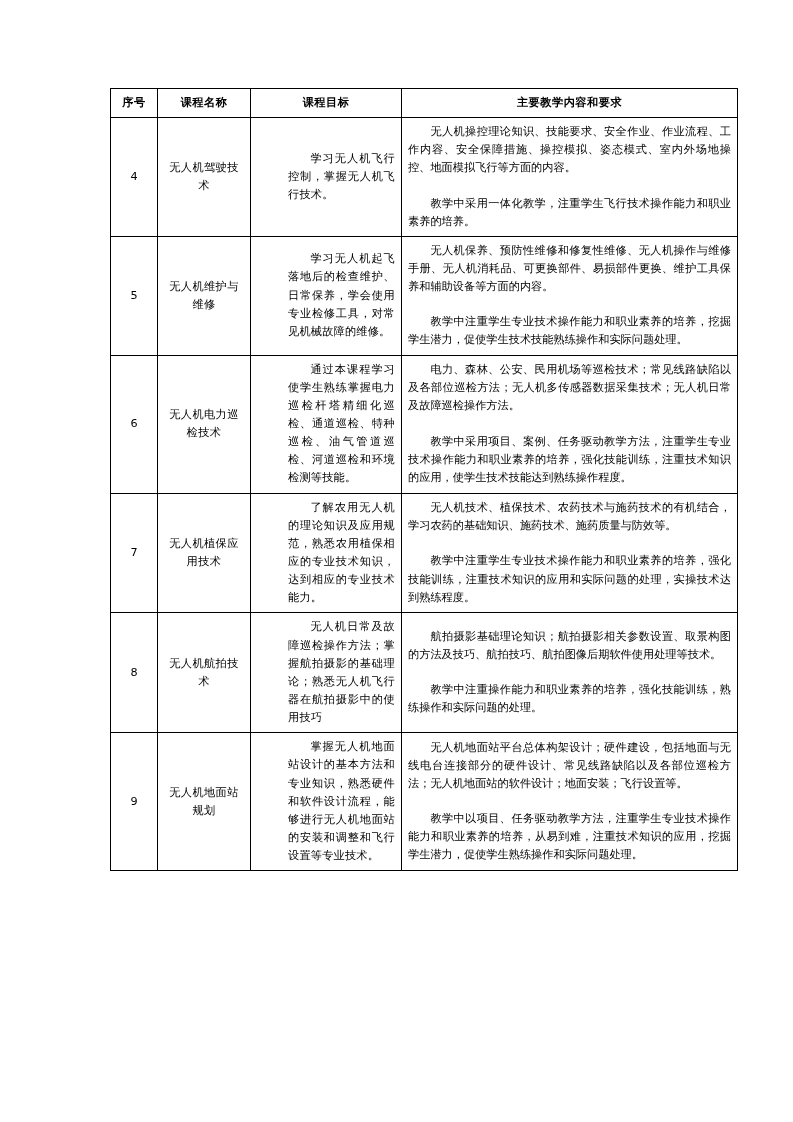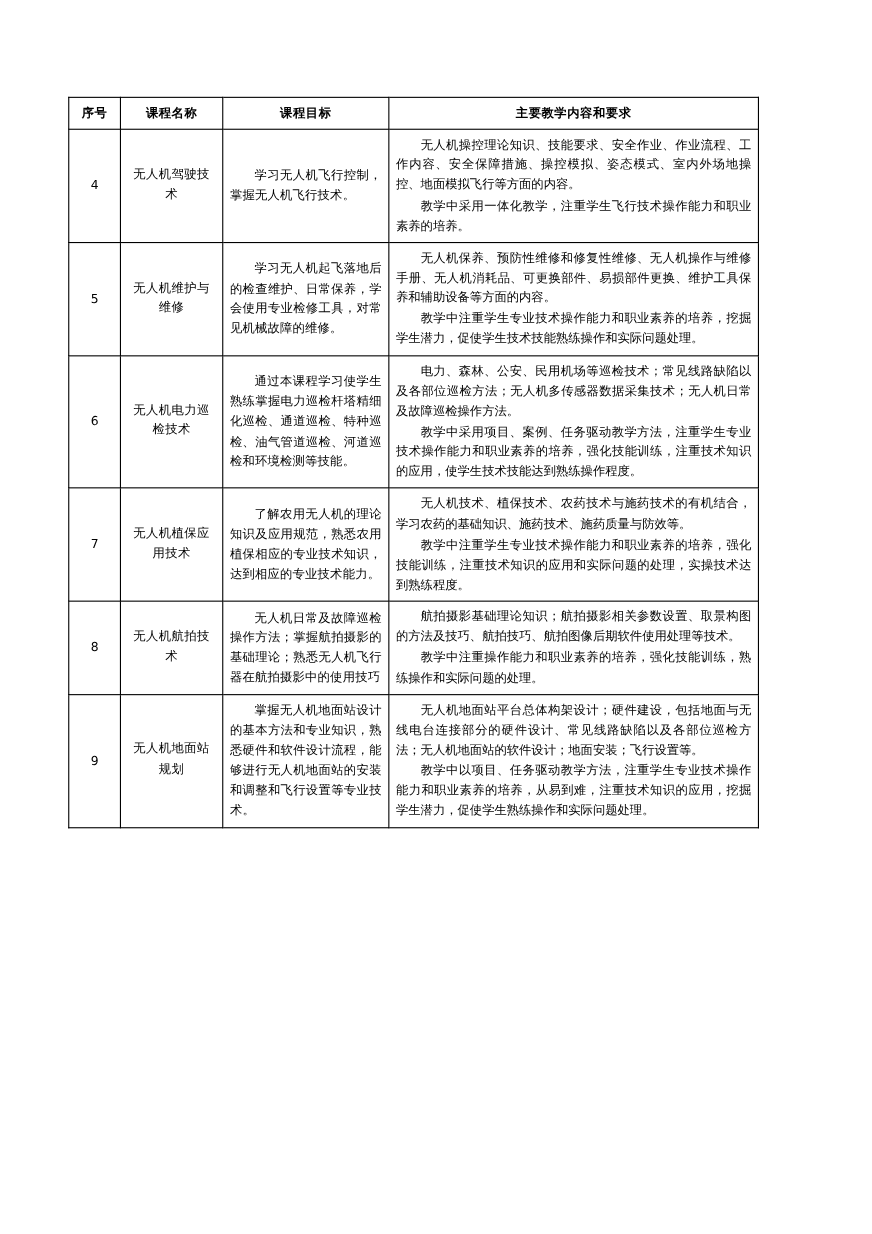--- a/index.html
+++ b/index.html
@@ -11,21 +11,21 @@
     width: 793px;
     height: 1122px;
     font-family: "DejaVu Sans", "Liberation Sans", sans-serif;
     color: #000000;
     position: relative;
   }
   .page {
     width: 793px;
     height: 946px;
     box-sizing: border-box;
-    padding: 88px 110px 40px 62px;
+    padding: 88px 110px 40px 110px;
     position: relative;
   }
   table.course-table {
     border-collapse: collapse;
     width: 575px;
     table-layout: fixed;
     border: 1.3px solid #000;
   }
   table.course-table td, table.course-table th {
     border: 1px solid #000;
@@ -65,31 +65,32 @@
   td.content {
     text-align: justify;
     text-justify: inter-ideograph;
     padding-left: 9px;
     padding-right: 9px;
   }
   td.content p, td.goal p {
     margin: 0;
   }
   td.content p + p {
-    margin-top: 1px;
+    margin-top: 17px;
   }
   .indent {
     text-indent: 2em;
   }
   .name-inner {
     display: inline-block;
     text-align: center;
   }
   .goal-inner {
     display: block;
+    margin-left: 31px;
   }
   .page-number {
     position: absolute;
     bottom: 56px;
     left: 0;
     width: 793px;
     text-align: center;
     font-size: 13px;
     letter-spacing: 3px;
   }

